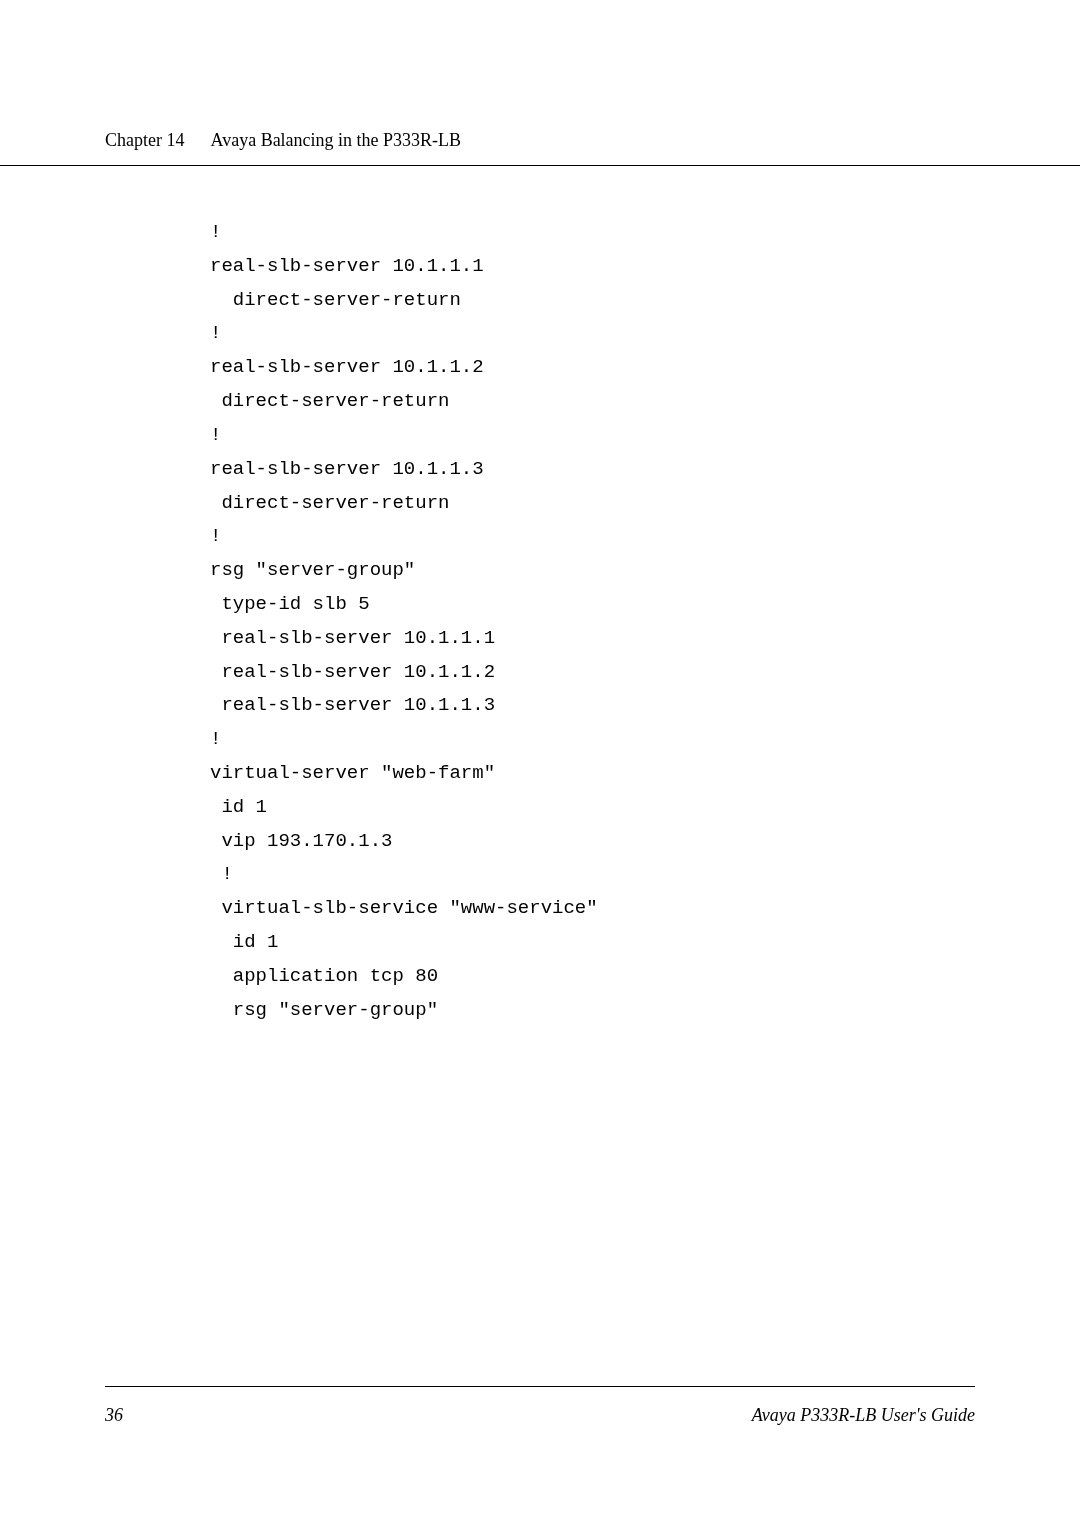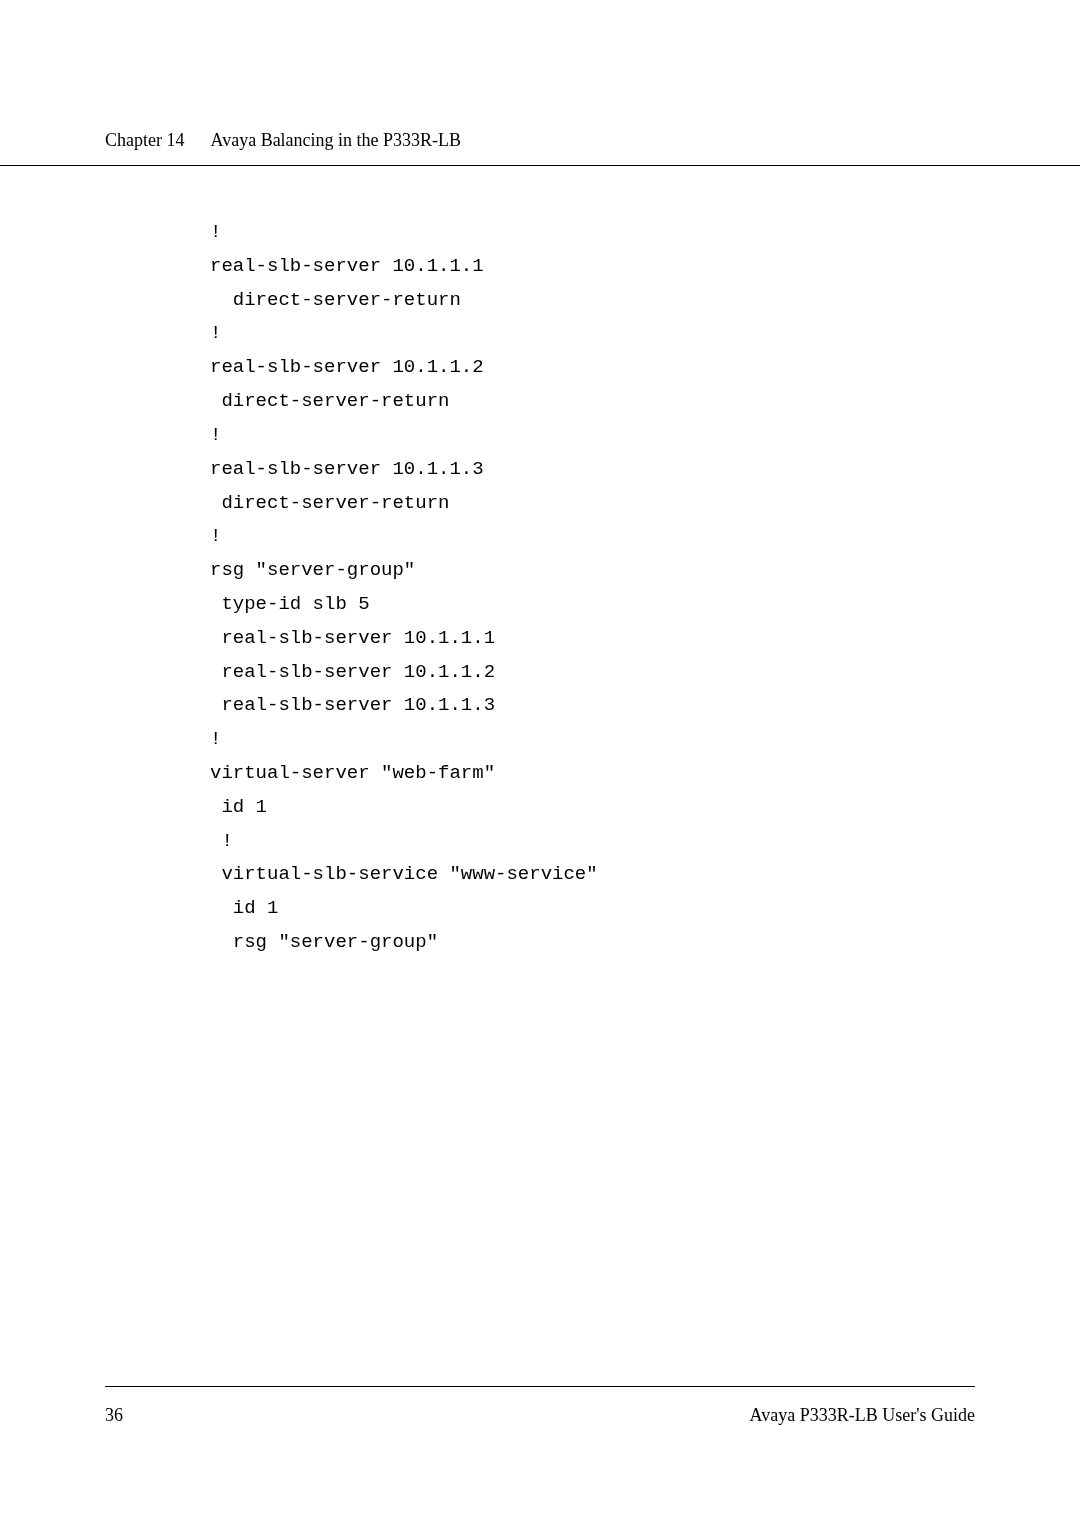--- a/index.html
+++ b/index.html
@@ -34,20 +34,21 @@
       line-height: 1.78;
       color: #000000;
     }
     .footer {
       position: absolute;
       bottom: 102px;
       left: 105px;
       right: 105px;
       border-top: 1.5px solid #000000;
       padding-top: 18px;
+      font-style: italic;
     }
     .footer-left {
       float: left;
       font-size: 18px;
       font-family: 'Palatino Linotype', Palatino, Georgia, serif;
     }
     .footer-right {
       float: right;
       font-size: 18px;
       font-family: 'Palatino Linotype', Palatino, Georgia, serif;
@@ -75,23 +76,25 @@
     <div><span style="white-space: pre;"> direct-server-return</span></div>
     <div><span style="white-space: pre;">!</span></div>
     <div><span style="white-space: pre;">rsg "server-group"</span></div>
     <div><span style="white-space: pre;"> type-id slb 5</span></div>
     <div><span style="white-space: pre;"> real-slb-server 10.1.1.1</span></div>
     <div><span style="white-space: pre;"> real-slb-server 10.1.1.2</span></div>
     <div><span style="white-space: pre;"> real-slb-server 10.1.1.3</span></div>
     <div><span style="white-space: pre;">!</span></div>
     <div><span style="white-space: pre;">virtual-server "web-farm"</span></div>
     <div><span style="white-space: pre;"> id 1</span></div>
+    <div><span style="white-space: pre;"> vip 193.170.1.3</span></div>
     <div><span style="white-space: pre;"> !</span></div>
     <div><span style="white-space: pre;"> virtual-slb-service "www-service"</span></div>
     <div><span style="white-space: pre;">  id 1</span></div>
+    <div><span style="white-space: pre;">  application tcp 80</span></div>
     <div><span style="white-space: pre;">  rsg "server-group"</span></div>
   </div>
 
   <div class="footer">
     <span class="footer-left" style="white-space: pre;">36</span>
     <span class="footer-right" style="white-space: pre;">Avaya P333R-LB User's Guide</span>
   </div>
 </div>
 
 </body></html>

